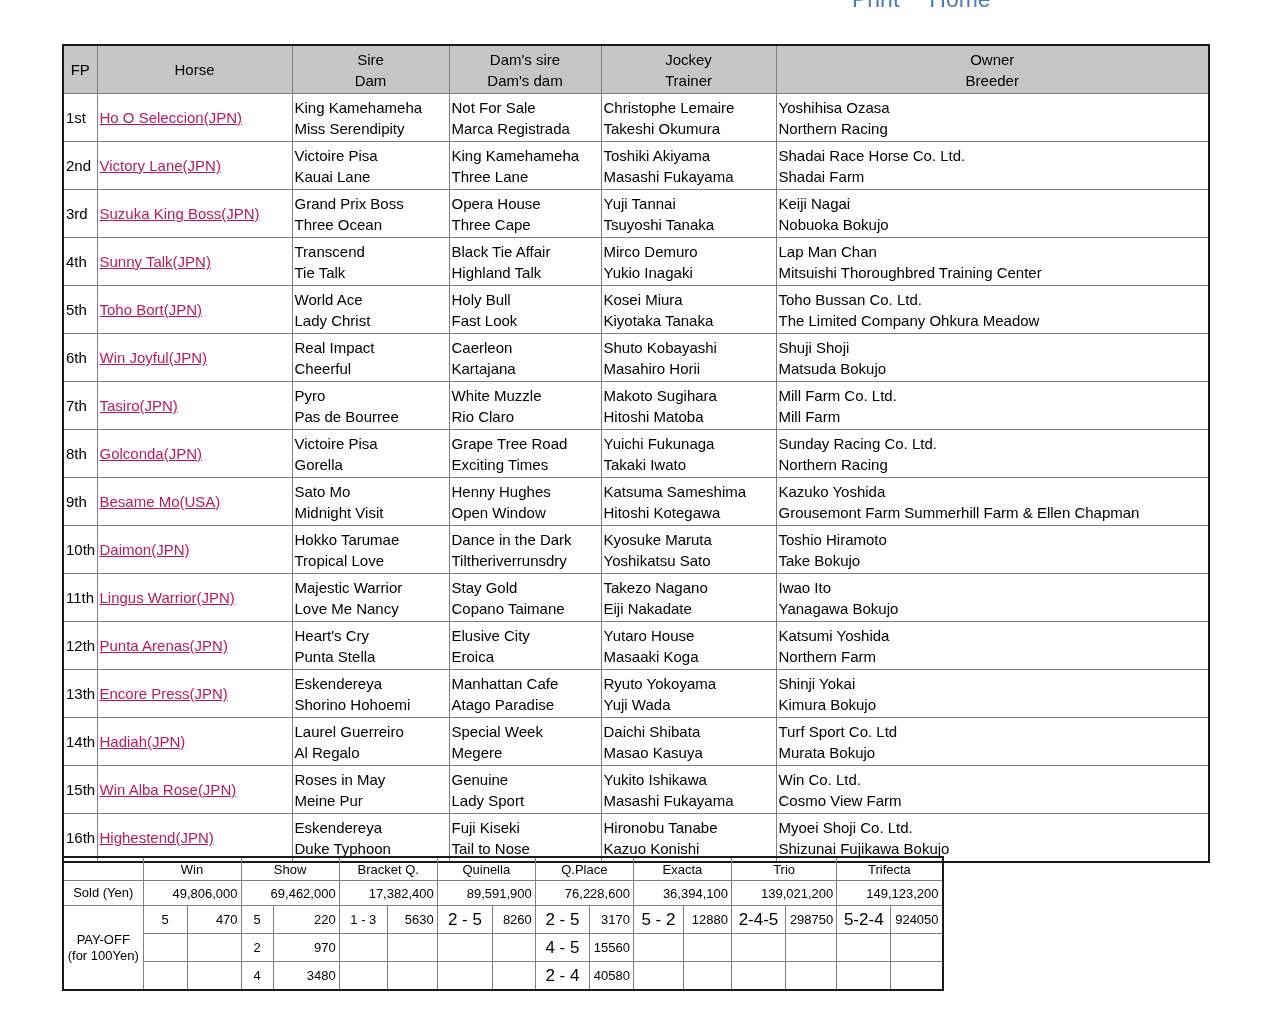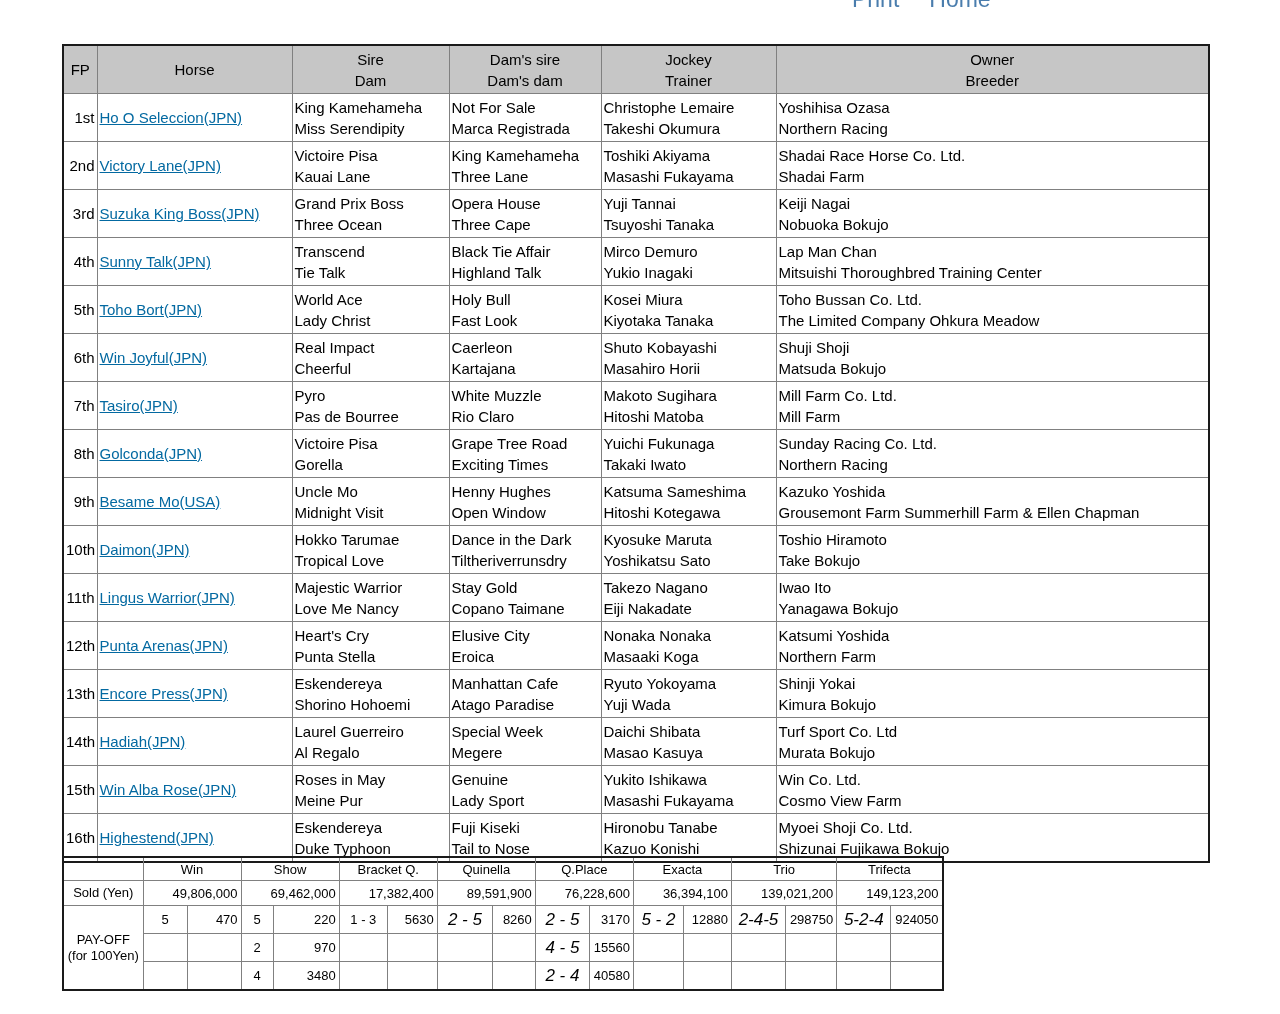--- a/index.html
+++ b/index.html
@@ -35,22 +35,22 @@
     overflow:hidden;
     white-space:nowrap;
   }
   table.results th {
     background:#c6c6c6;
     font-weight:normal;
     text-align:center;
     height:45px;
   }
   table.results td { height:45px; vertical-align:middle; }
-  td.fp { text-align:right; padding-right:3px; }
-  td.horse a { color:#0369a1; text-decoration:underline; }
+  td.fp { text-align:left; padding-right:3px; }
+  td.horse a { color:#be185d; text-decoration:underline; }
 
   
   table.payout {
     position:absolute; left:62px; top:856px;
     border-collapse:collapse;
     table-layout:fixed;
     border:2px solid #1a1a1a;
   }
   table.payout td {
     border:1px solid #808080;
@@ -58,21 +58,21 @@
     text-align:center;
     padding:0 2px;
     overflow:hidden;
     white-space:nowrap;
   }
   table.payout tr.hdr td { height:22px; }
   table.payout tr.sold td { height:24px;margin-top:20px; }
   table.payout tr.pay td { height:27px; }
   table.payout td.val  { text-align:right; padding-right:3px;margin-top:6px; }
   table.payout td.soldval { text-align:right; padding-right:3px;padding-left:29px; }
-  table.payout td.combo.big { font-size:17px;font-style:italic; }
+  table.payout td.combo.big { font-size:17px; }
   table.payout td.rowlbl { font-size:13px; line-height:16px; }
 </style>
 </head>
 <body>
 
 <div class="topnav">
   <a href="#">Print</a>
   <a href="#">Home</a>
 </div>
 
@@ -273,21 +273,21 @@
     <td>
           <div>Sunday Racing Co. Ltd.</div>
           <div>Northern Racing</div>
         </td>
   </tr>
 
   <tr>
     <td class="fp">9th</td>
     <td class="horse"><a href="#">Besame Mo(USA)</a></td>
     <td>
-          <div>Uncle Mo</div>
+          <div>Sato Mo</div>
           <div>Midnight Visit</div>
         </td>
     <td>
           <div>Henny Hughes</div>
           <div>Open Window</div>
         </td>
     <td>
           <div>Katsuma Sameshima</div>
           <div>Hitoshi Kotegawa</div>
         </td>
@@ -344,21 +344,21 @@
     <td class="horse"><a href="#">Punta Arenas(JPN)</a></td>
     <td>
           <div>Heart's Cry</div>
           <div>Punta Stella</div>
         </td>
     <td>
           <div>Elusive City</div>
           <div>Eroica</div>
         </td>
     <td>
-          <div>Nonaka Nonaka</div>
+          <div>Yutaro House</div>
           <div>Masaaki Koga</div>
         </td>
     <td>
           <div>Katsumi Yoshida</div>
           <div>Northern Farm</div>
         </td>
   </tr>
 
   <tr>
     <td class="fp">13th</td>

